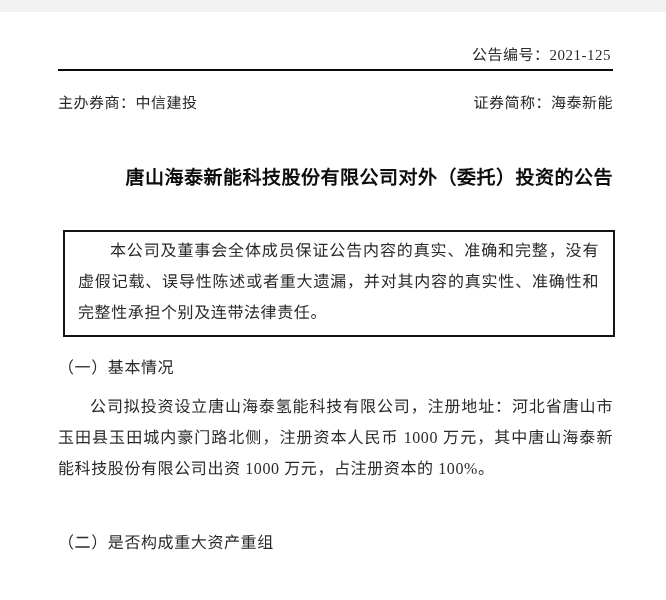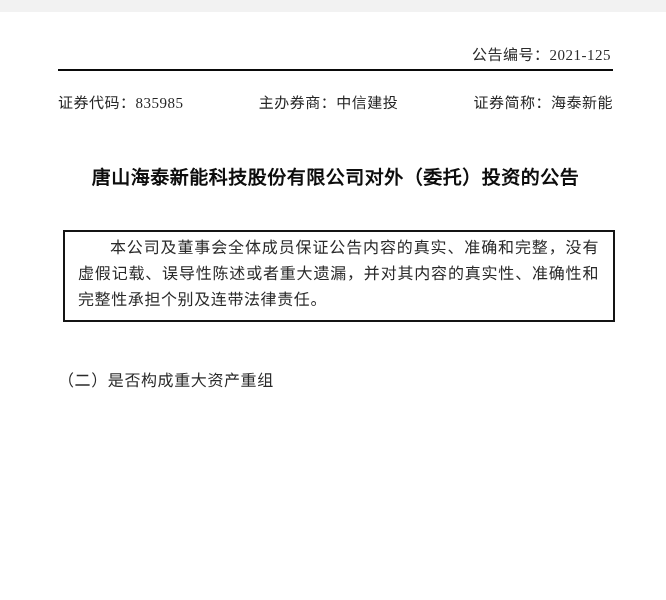--- a/index.html
+++ b/index.html
@@ -29,36 +29,36 @@
   .sec-row {
     display: flex;
     justify-content: space-between;
     margin-top: 20px;
     font-size: 15px;
     letter-spacing: 0.5px;
     color: #262626;
   }
   .title {
     margin-top: 50px;
-    text-align: center;
+    text-align: right;
     font-size: 19px;
     font-weight: bold;
     letter-spacing: 0.5px;
     color: #0d0d0d;
   }
   .disclaimer-box {
     margin-top: 41px;
     margin-left: 5px;
     margin-right: -2px;
     border: 2px solid #141414;
     padding: 3px 14px 7px 13px;
   }
   .disclaimer-box p {
     font-size: 16px;
-    line-height: 26px;
+    line-height: 31px;
     text-indent: 2em;
     text-align: justify;
     letter-spacing: 0.6px;
     color: #2a2a2a;
   }
   .section-heading {
     margin-top: 45px;
     font-size: 16.5px;
     font-weight: bold;
     letter-spacing: 1px;
@@ -84,31 +84,34 @@
 </head>
 <body>
 
 <div class="doc">
 
   <div class="announce-no">公告编号：2021-125</div>
 
   <hr class="top-rule">
 
   <div class="sec-row">
-    <span>证券代码：835985</span>
     <span>主办券商：中信建投</span>
     <span>证券简称：海泰新能</span>
   </div>
 
   <h1 class="title">唐山海泰新能科技股份有限公司对外（委托）投资的公告</h1>
 
   <div class="disclaimer-box">
     <p>本公司及董事会全体成员保证公告内容的真实、准确和完整，没有虚假记载、误导性陈述或者重大遗漏，并对其内容的真实性、准确性和完整性承担个别及连带法律责任。</p>
   </div>
 
 
+  <div>
+    <div class="subhead subhead-1">（一）基本情况</div>
+    <p class="body-para">公司拟投资设立唐山海泰氢能科技有限公司，注册地址：河北省唐山市玉田县玉田城内豪门路北侧，注册资本人民币 1000 万元，其中唐山海泰新能科技股份有限公司出资 1000 万元，占注册资本的 100%。</p>
+  </div>
 
   <div>
     <div class="subhead subhead-2">（二）是否构成重大资产重组</div>
 
   </div>
 
 </div>
 
 </body></html>

